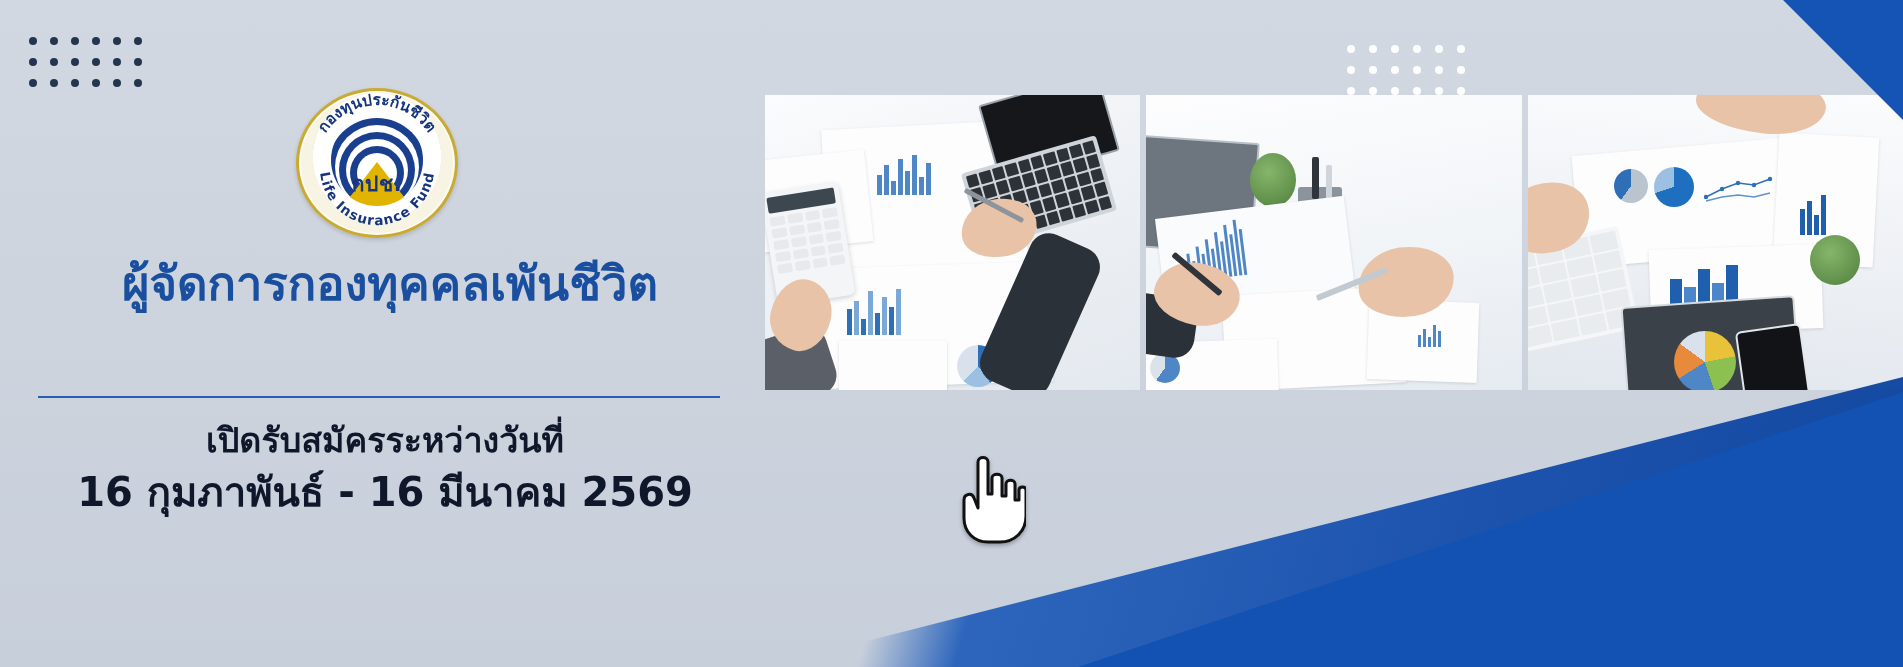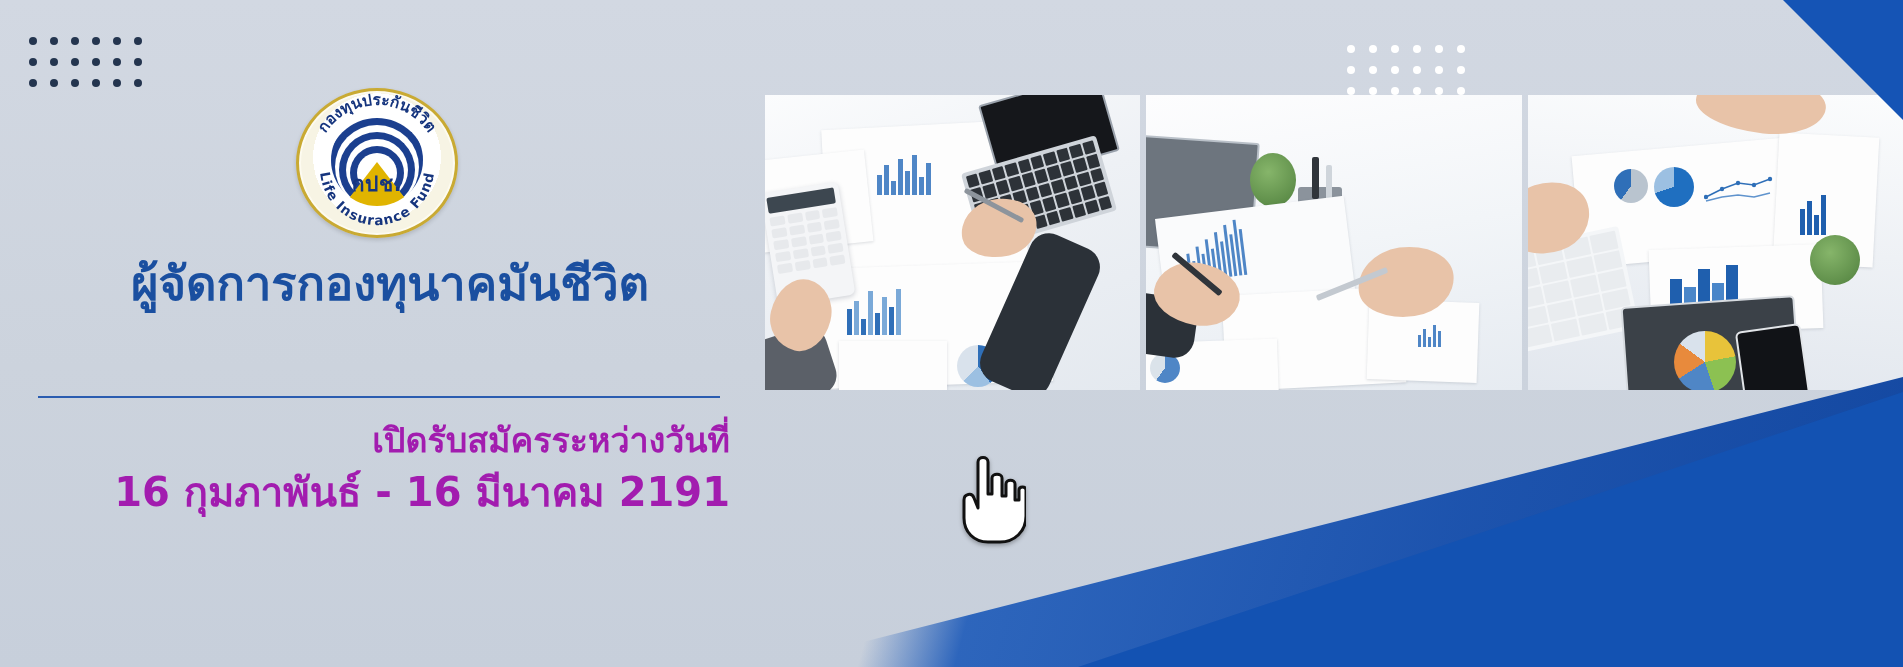--- a/index.html
+++ b/index.html
@@ -334,22 +334,22 @@
     width: 682px;
     height: 2px;
     background: #2a5cb0;
   }
 
   .subinfo {
     position: absolute;
     left: 40px;
     top: 418px;
     width: 690px;
-    text-align: right;
-    color: #a21caf;
+    text-align: center;
+    color: #0f172a;
   }
   .subinfo .sub1 {
     font-size: 34px;
     font-weight: bold;
     line-height: 1.3;
     white-space: nowrap;
   }
   .subinfo .sub2 {
     font-size: 40px;
     font-weight: bold;
@@ -696,28 +696,28 @@
     <div class="logo-core">
       <div class="arc" style="top:4px;width:84px;height:84px;"></div>
       <div class="arc" style="top:18px;width:62px;height:62px;"></div>
       <div class="arc" style="top:32px;width:40px;height:40px;"></div>
       <div class="logo-mountain"></div>
       <div class="logo-abbr">กปช.</div>
     </div>
   </div>
 
   <div class="headline">
-    <div class="line2">ผู้จัดการกองทุนาคมันชีวิต</div>
+    <div class="line2">ผู้จัดการกองทุคคลเพันชีวิต</div>
   </div>
 
   <div class="divider"></div>
 
   <div class="subinfo">
     <div class="sub1">เปิดรับสมัครระหว่างวันที่</div>
-    <div class="sub2">16 กุมภาพันธ์ - 16 มีนาคม 2191</div>
+    <div class="sub2">16 กุมภาพันธ์ - 16 มีนาคม 2569</div>
   </div>
 
 
   <div class="cursor-hand">
     <svg viewBox="0 0 74 92" width="74" height="92">
       <path d="M26 10 C26 4, 36 4, 36 10 L36 42 L40 42 L40 26 C40 21, 50 21, 50 26 L50 44 L54 44 L54 32
                C54 27, 63 27, 63 32 L63 48 L67 48 L67 38 C67 34, 74 34, 74 38 L74 64
                C74 80, 62 90, 48 90 L36 90 C22 90, 12 80, 12 66 L12 48
                C12 42, 20 40, 22 46 L26 56 Z" fill="#ffffff" stroke="#111111" stroke-width="3" stroke-linejoin="round"></path>
     </svg>

